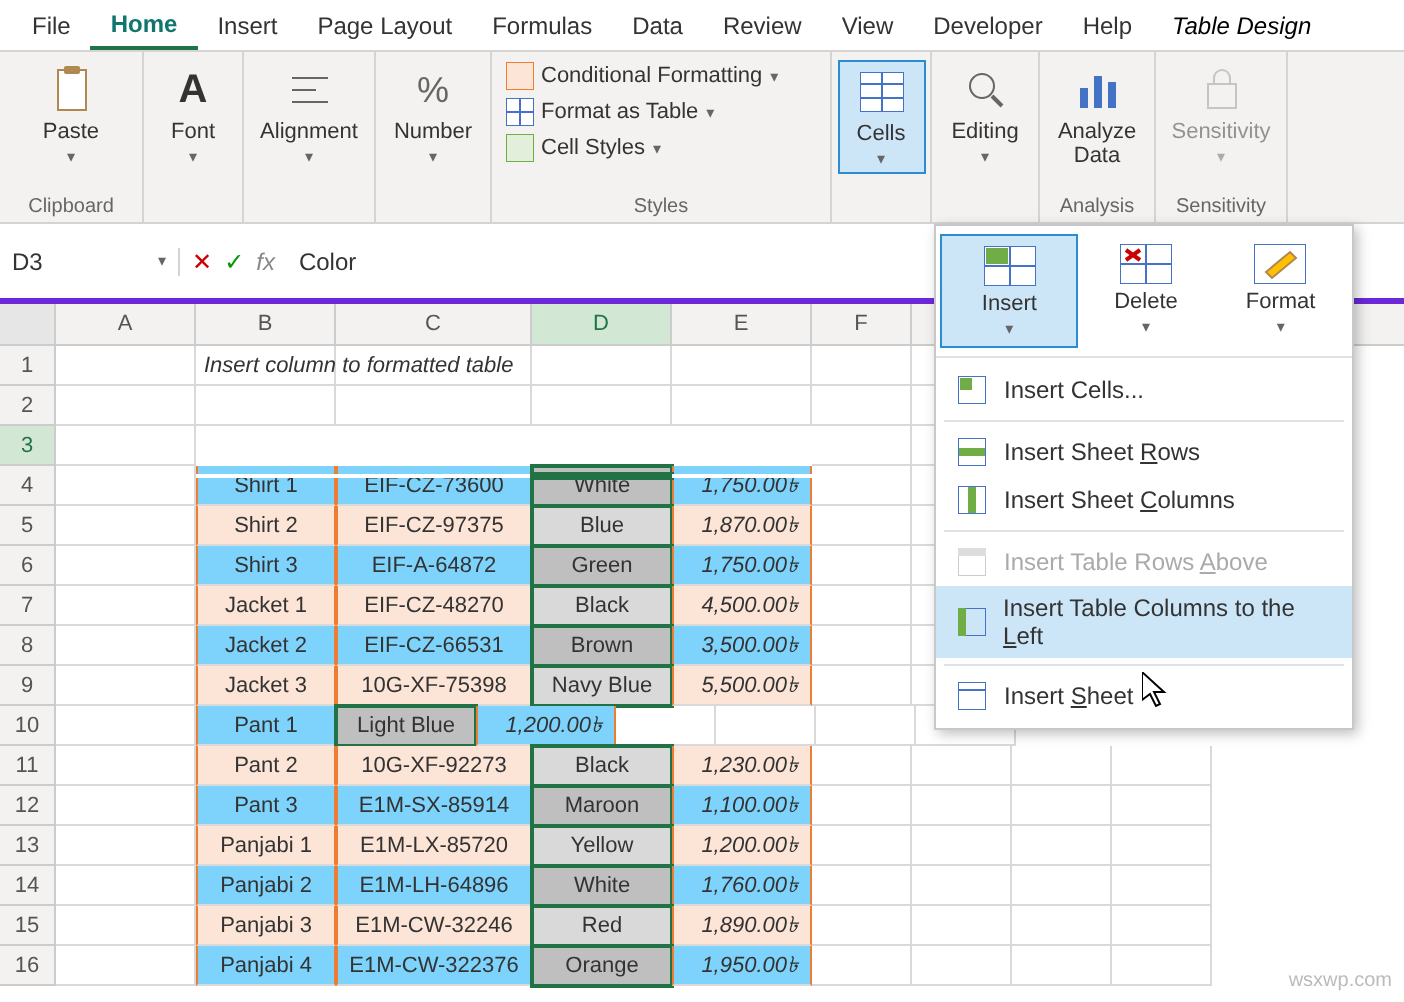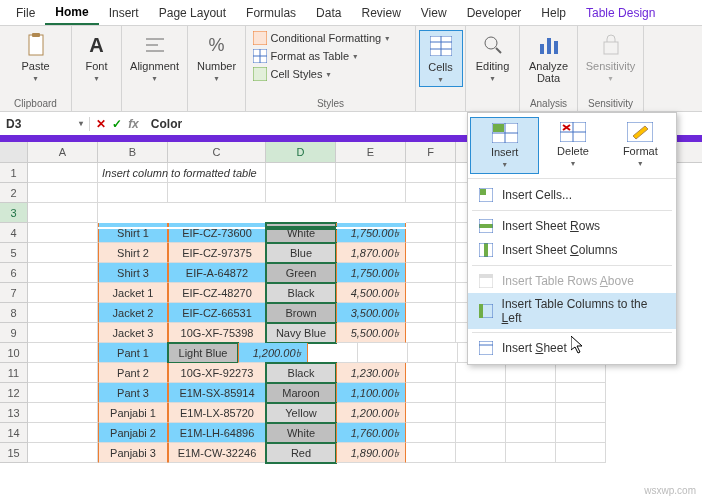--- a/index.html
+++ b/index.html
@@ -1,38 +1,38 @@
 <!DOCTYPE html>
 <html><head>
 <meta charset="utf-8">
 <style>
 * { box-sizing: border-box; margin: 0; padding: 0; font-family: 'Segoe UI', Tahoma, sans-serif; }
 body { background: #fff; font-size: 12px; color: #333; width: 702px; height: 501px; overflow: hidden; position: relative; }
 
 
 .tabs { display: flex; align-items: center; background: #fff; border-bottom: 1px solid #d4d4d4; height: 26px; padding-left: 6px; }
 .tab { padding: 4px 10px; font-size: 12px; cursor: pointer; }
-.tab.active { color: #000000; border-bottom: 2px solid #217346; font-weight: 600; }
-.tab.contextual { color: #6d28d9; }
+.tab.active { color: #0f766e; border-bottom: 2px solid #217346; font-weight: 600; }
+.tab.contextual { color: #000000; font-style: italic; }
 
 
 .ribbon { display: flex; background: #f3f2f1; border-bottom: 1px solid #d4d4d4; height: 86px; }
 .group { border-right: 1px solid #d4d4d4; padding: 4px 6px 2px 6px; display: flex; flex-direction: column; justify-content: space-between; align-items: center; }
 .group-label { font-size: 10px; color: #666; text-align: center; width: 100%; padding-top: 2px; }
 .group-body { display: flex; gap: 4px; align-items: flex-start; }
 .big-btn { display: flex; flex-direction: column; align-items: center; justify-content: center; padding: 2px 6px; gap: 2px; width: 44px; }
 .big-btn .icon { width: 26px; height: 26px; display: flex; align-items: center; justify-content: center; }
 .big-btn .lbl { font-size: 11px; text-align: center; line-height: 1.1; }
 .chev { font-size: 8px; color: #666; }
 .small-stack { display: flex; flex-direction: column; gap: 2px; font-size: 11px; }
 .small-item { display: flex; align-items: center; gap: 4px; padding: 1px 2px; }
 .small-item .si { width: 14px; height: 14px; display: inline-flex; align-items: center; justify-content: center; }
 
 
-.fbar { display: flex; align-items: center; height: 30px; border-bottom: 7px solid #6d28d9; background: #fff; font-weight: bold; }
+.fbar { display: flex; align-items: center; height: 40px; border-bottom: 3px solid #6d28d9; background: #fff; }
 .namebox { width: 90px; border-right: 1px solid #d4d4d4; padding: 0 6px; font-size: 12px; display:flex; align-items:center; justify-content:space-between;}
 .fx-btns { display: flex; gap: 6px; padding: 0 6px; color: #888; }
 .fx-btns span { cursor: pointer; }
 .formula-input { flex: 1; padding: 0 6px; font-size: 12px; }
 
 
 .grid-wrap { position: relative; }
 .colhdrs { display: flex; background: #f3f2f1; border-bottom: 1px solid #ccc; }
 .rowhdr-cell { width: 28px; height: 20px; border-right: 1px solid #ccc; background:#e6e6e6;}
 .colhdr { width: 70px; text-align: center; font-size: 11px; color: #555; border-right: 1px solid #ccc; height: 20px; line-height: 20px; }
@@ -439,20 +439,32 @@
         <div class="cell "></div>
         <div class="cell td-b">Panjabi 3</div>
         <div class="cell wide td-b">E1M-CW-32246</div>
         <div class="cell td-color-b selcol">Red</div>
         <div class="cell td-b td-price">1,890.00৳</div>
         <div class="cell " style="width: 50px;"></div>
         <div class="cell " style="width: 50px;"></div>
         <div class="cell " style="width: 50px;"></div>
         <div class="cell " style="width: 50px;"></div>
       </div>
+      <div class="row">
+        <div class="rh">16</div>
+        <div class="cell "></div>
+        <div class="cell td-a">Panjabi 4</div>
+        <div class="cell wide td-a">E1M-CW-322376</div>
+        <div class="cell td-color-a selcol">Orange</div>
+        <div class="cell td-a td-price">1,950.00৳</div>
+        <div class="cell " style="width: 50px;"></div>
+        <div class="cell " style="width: 50px;"></div>
+        <div class="cell " style="width: 50px;"></div>
+        <div class="cell " style="width: 50px;"></div>
+      </div>
     </div>
 </div>
 
 <div class="cells-drop">
   <div class="cells-top">
     <div class="big active">
       <span class="ic">
           <svg width="26" height="20">
             <rect width="26" height="20" fill="#fff" stroke="#4472c4"></rect>
             <line x1="0" y1="10" x2="26" y2="10" stroke="#4472c4"></line>

